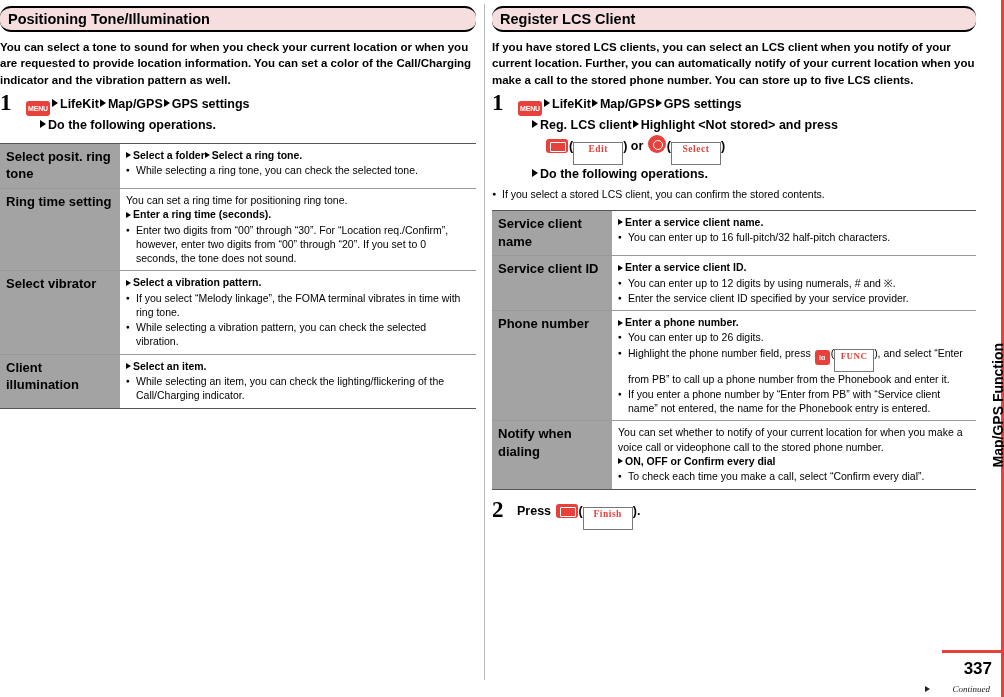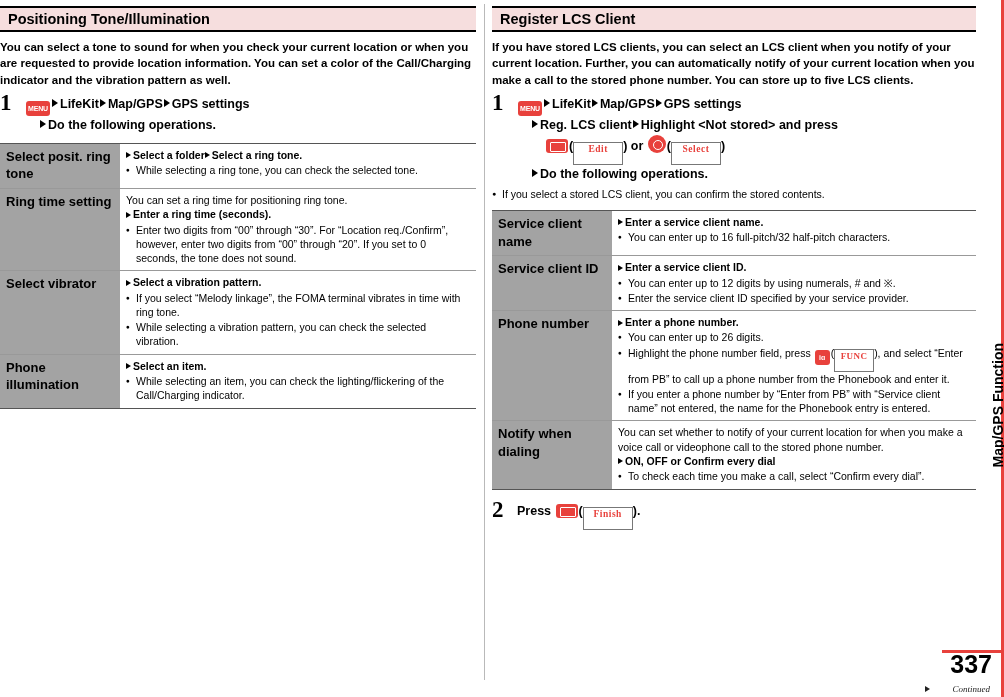--- a/index.html
+++ b/index.html
@@ -29,20 +29,21 @@
 
   
   .title-bar {
     background: #f6dede;
     border-top: 2px solid #000;
     border-bottom: 2px solid #000;
     font-weight: bold;
     font-size: 14.5px;
     padding: 3px 6px 3px 8px;
     margin: 6px 0 0 0;
+    border-radius: 11px;
   }
 
   .intro {
     font-weight: bold;
     font-size: 11.5px;
     line-height: 1.42;
     margin: 7px 0 6px 0;
   }
 
   
@@ -243,21 +244,21 @@
   }
   .tab-rule {
     position: absolute;
     right: 0; top: 0;
     width: 3px; height: 697px;
     background: #e8413c;
   }
   .page-num {
     position: absolute;
     right: 12px; bottom: 18px;
-    font-size: 25px;
+    font-size: 17px;
     font-weight: bold;
   }
   .page-rule {
     position: absolute;
     right: 0; bottom: 44px;
     width: 62px; height: 3px;
     background: #e8413c;
   }
   .cont-wrap {
     position: absolute;
@@ -323,21 +324,21 @@
       </tr>
       <tr>
         <td>Select vibrator</td>
         <td>
           <span class="cell-line cell-bold"><span class="tri-sm"></span><span>Select a vibration pattern.</span></span>
           <span class="cell-note">If you select “Melody linkage”, the FOMA terminal vibrates in time with ring tone.</span>
           <span class="cell-note">While selecting a vibration pattern, you can check the selected vibration.</span>
         </td>
       </tr>
       <tr>
-        <td>Phone illumination</td>
+        <td>Client illumination</td>
         <td>
           <span class="cell-line cell-bold"><span class="tri-sm"></span><span>Select an item.</span></span>
           <span class="cell-note">While selecting an item, you can check the lighting/flickering of the Call/Charging indicator.</span>
         </td>
       </tr>
     </tbody>
       </table>
   </div>
 
   <div class="col col-right">

